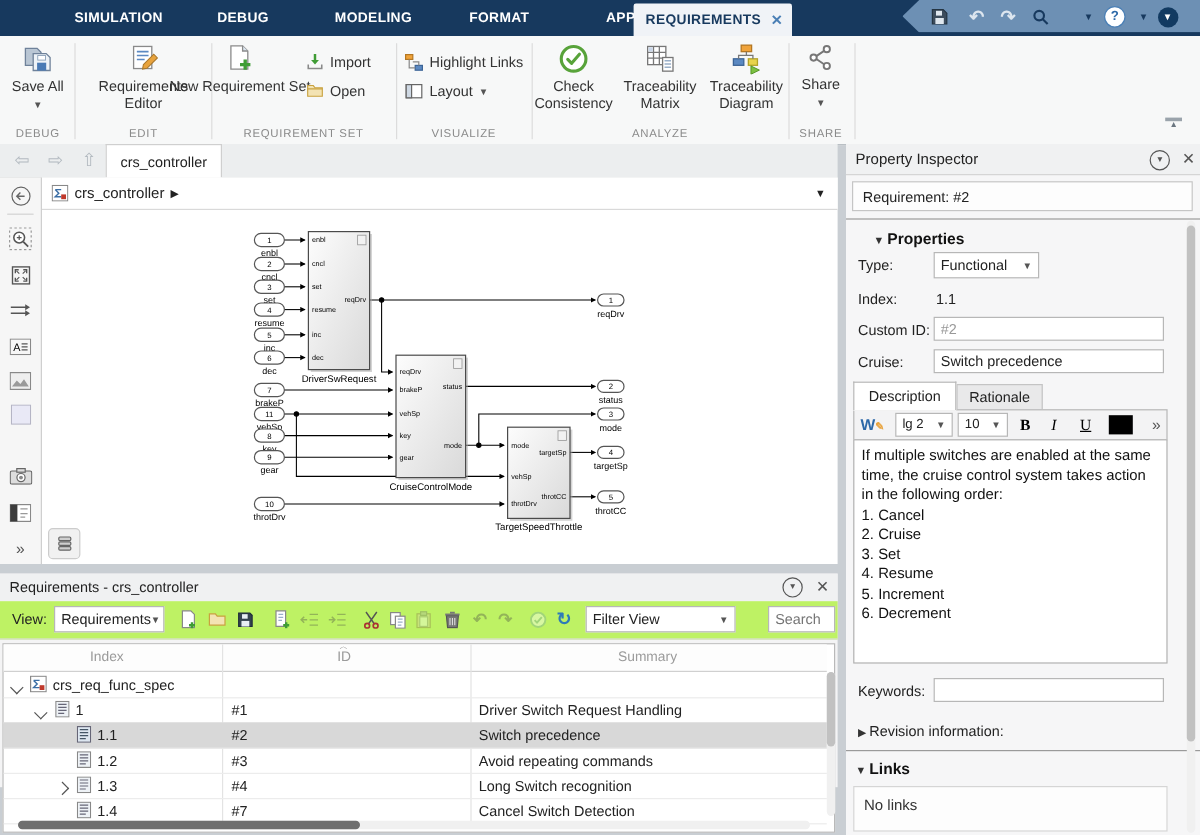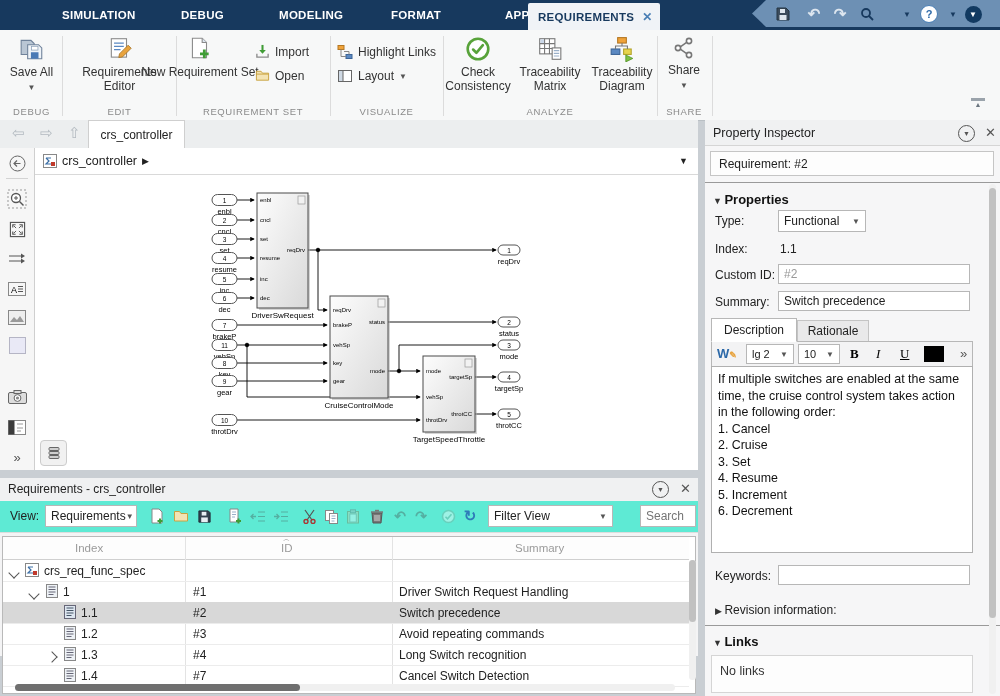--- a/index.html
+++ b/index.html
@@ -25,21 +25,21 @@
   .doctab{left:88px;top:0;width:97px;height:28px;background:#fff;border:1px solid #cfcfcf;border-bottom:none;box-sizing:border-box;font-size:12px;color:#222;display:flex;align-items:center;justify-content:center;}
   
   .palette{left:0;top:148px;width:35px;height:322px;background:#f6f6f6;border-right:1px solid #cfcfcf;box-sizing:border-box;}
   .pic{left:6px;width:22px;height:22px;display:flex;align-items:center;justify-content:center;color:#555;}
   
   .canvas{left:35px;top:148px;width:663px;height:322px;background:#fff;}
   .bcrumb{left:0;top:0;width:663px;height:27px;background:#fff;border-bottom:1px solid #d9d9d9;box-sizing:border-box;display:flex;align-items:center;padding-left:8px;font-size:12.5px;color:#222;}
   
   .reqpanel{left:0;top:478px;width:698px;height:178px;background:#f4f4f5;}
   .rp-head{left:0;top:0;width:698px;height:23px;background:#f0f1f2;font-size:12px;color:#222;}
-  .rp-tool{left:0;top:23px;width:698px;height:32px;background:#5eead4;border-bottom:1px solid #dddddd;box-sizing:border-box;}
+  .rp-tool{left:0;top:23px;width:698px;height:32px;background:#bef264;border-bottom:1px solid #dddddd;box-sizing:border-box;}
   .tbtn{top:4px;width:22px;height:22px;display:flex;align-items:center;justify-content:center;}
   .combo{background:#fff;border:1px solid #b7b7b7;box-sizing:border-box;font-size:12px;color:#222;display:flex;align-items:center;justify-content:space-between;padding:0 5px;height:22px;}
   .tblwrap{left:2px;top:58px;width:694px;height:158px;background:#fff;border:1px solid #b9b9b9;box-sizing:border-box;}
   .th{font-size:11.5px;color:#9b9b9b;}
   .trow{left:0;width:686px;height:21px;border-bottom:1px solid #ececec;font-size:12px;color:#222;}
   .sel{background:#d8d8d8;}
   .colline{top:0;width:1px;background:#e3e3e3;height:148px;}
   .chev{display:inline-block;width:7px;height:7px;border-right:1.6px solid #555;border-bottom:1.6px solid #555;}
   .chev-d{transform:rotate(45deg);}
   .chev-r{transform:rotate(-45deg);}
@@ -676,38 +676,38 @@
     <div class="ab insp-head">
       <span class="ab" style="left:8px;top:6px">Property Inspector</span>
       <span class="ab circbtn" style="left:253px;top:5px">▼</span>
       <span class="ab x" style="left:280px;top:5px">✕</span>
     </div>
     <div class="ab banner">
       <span>Requirement: #2</span>
     </div>
 
     <div class="ab" style="left:0;top:62px;width:295px;height:1px;background:#9a9a9a"></div>
-    <div class="ab" style="left:8px;top:70px">
+    <div class="ab" style="left:23px;top:70px">
       <span style="font-size:9px;color:#333">▼ </span>
       <span class="sechead">Properties</span>
     </div>
 
     <span class="ab flabel" style="left:10px;top:94px">Type:</span>
     <div class="ab combo" style="left:73px;top:90px;width:88px">
       <span>Functional</span>
         <span class="dd">▼</span>
     </div>
 
     <span class="ab flabel" style="left:10px;top:122px">Index:</span>
     <span class="ab flabel" style="left:75px;top:122px">1.1</span>
 
     <span class="ab flabel" style="left:10px;top:148px">Custom ID:</span>
     <input class="ab finput" style="left: 73px; top: 144px; width: 192px; height: 20px; color: rgb(153, 153, 153);" value="#2">
 
-    <span class="ab flabel" style="left:10px;top:175px">Summary:</span>
+    <span class="ab flabel" style="left:10px;top:175px">Cruise:</span>
     <input class="ab finput" style="left: 73px; top: 171px; width: 192px; height: 20px;" value="Switch precedence">
 
     <div class="ab ptab" style="left:6px;top:198px;width:86px;background:#fff;border:1px solid #b7b7b7;border-bottom:1px solid #fff;z-index:2">
       <span>Description</span>
     </div>
     <div class="ab ptab" style="left:92px;top:200px;width:72px;height:22px;background:#e9e9ea;border:1px solid #c4c4c4">
       <span>Rationale</span>
     </div>
 
     <div class="ab" style="left:6px;top:221px;width:262px;height:26px;background:#f3f3f4;border:1px solid #b7b7b7;box-sizing:border-box">

